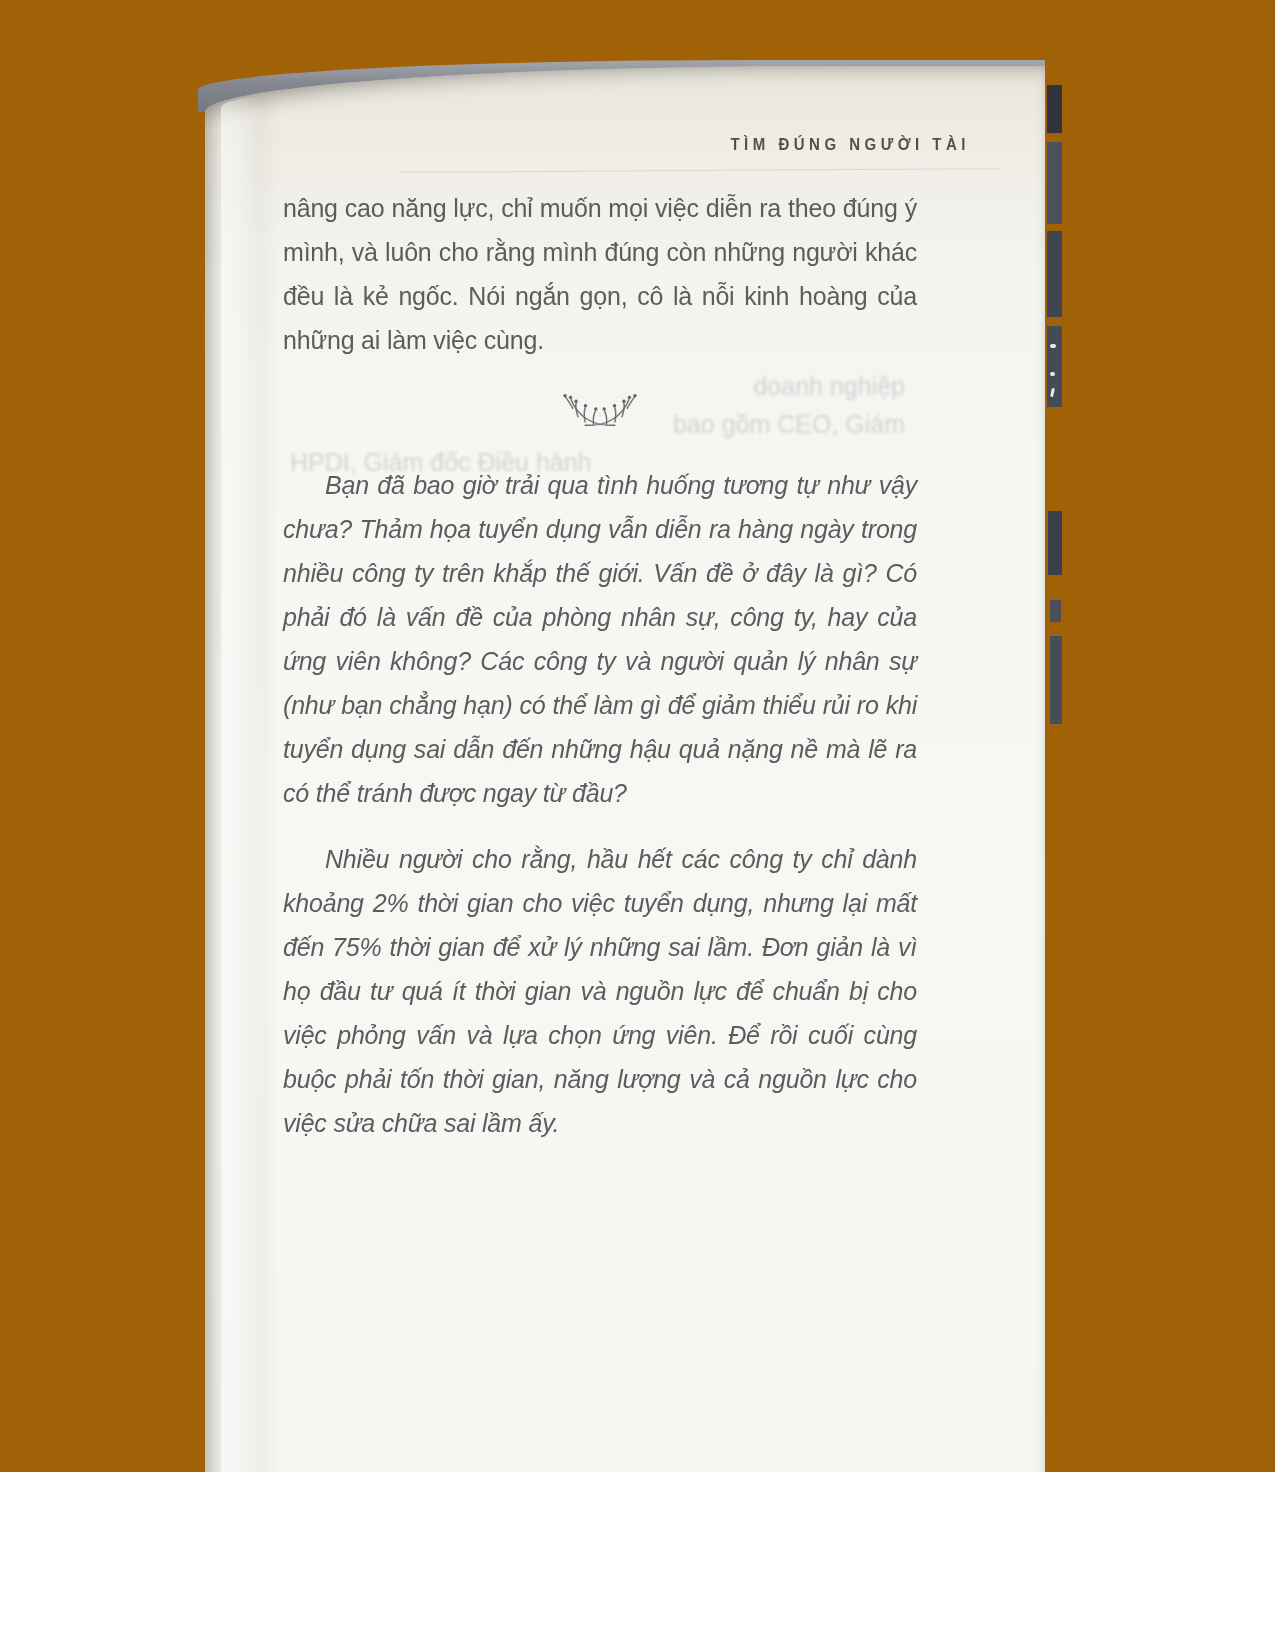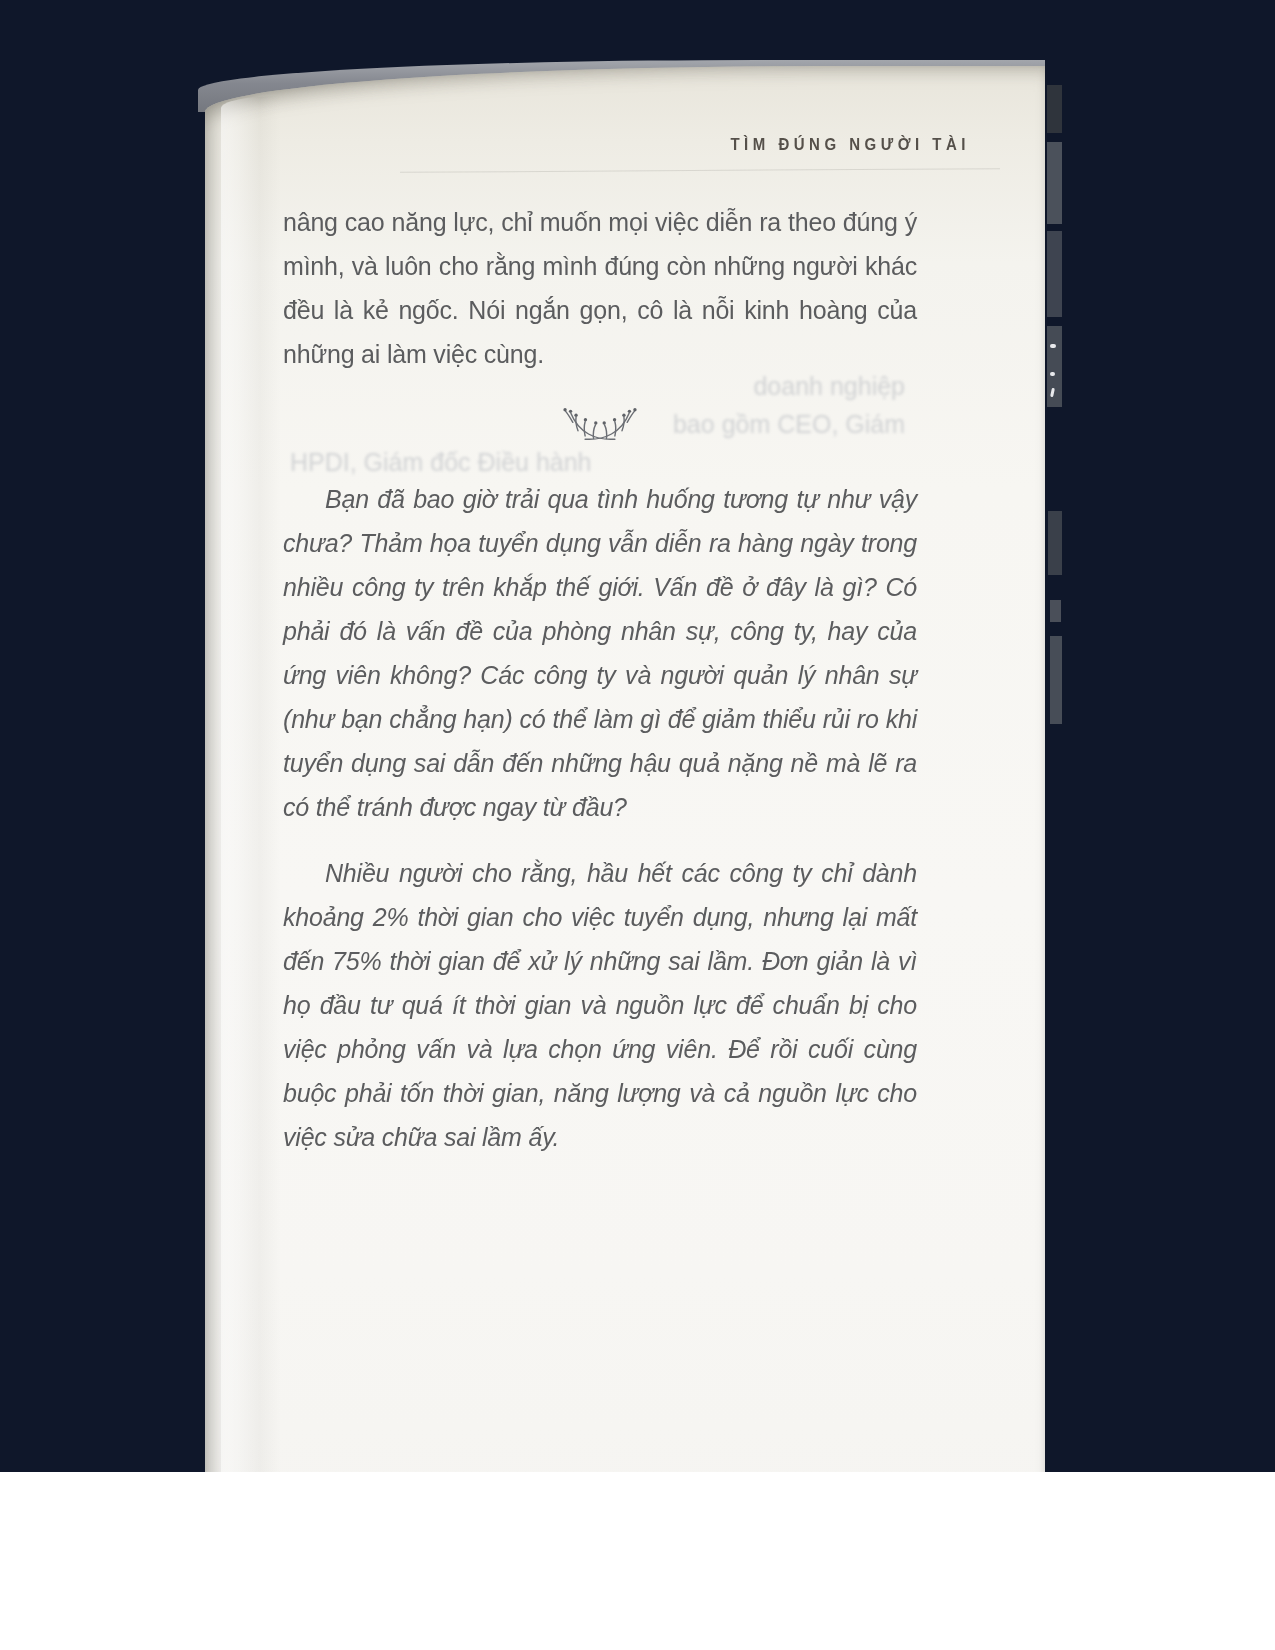--- a/index.html
+++ b/index.html
@@ -1,18 +1,18 @@
 <!DOCTYPE html>
 <html><head>
 <meta charset="utf-8">
 <style>
   html,body{margin:0;padding:0;background:#ffffff;}
   .canvas{
     position:relative;width:1275px;height:1472px;overflow:hidden;
-    background:#0f172a;font-family:"Liberation Sans","DejaVu Sans",sans-serif;
+    background:#a16207;font-family:"Liberation Sans","DejaVu Sans",sans-serif;
   }
   
   .table-band{
     position:absolute;left:198px;top:60px;width:847px;height:52px;
     background:linear-gradient(to bottom,#a3a6ac 0%,#84878f 45%,#75787f 100%);
     border-top-left-radius:560px 30px;
   }
   
   .edge-block{position:absolute;filter:blur(0.6px);}
   .b1{left:1047px;top:85px;width:15px;height:48px;background:#2f343c;}
@@ -45,21 +45,21 @@
   .running-header{
     position:absolute;top:70px;right:75px;
     font-size:15px;font-weight:bold;letter-spacing:4.5px;color:#55504a;
     transform:scaleY(1.06);white-space:nowrap;
   }
   .header-rule{
     position:absolute;top:104px;left:195px;width:600px;height:1px;
     background:rgba(90,88,82,0.15);transform:rotate(-0.35deg);
   }
   .flow{
-    position:absolute;top:134px;left:78px;width:634px;
+    position:absolute;top:120px;left:78px;width:634px;
     color:#5b5c5e;font-size:25px;line-height:44px;letter-spacing:-0.2px;
     text-align:justify;
   }
   .para{margin:0 0 22px 0;}
   .indent{text-indent:42px;font-style:italic;}
   .ornament{width:100%;text-align:center;margin:24px 0 18px 0;}
   .bleed{
     position:absolute;color:#8c929e;opacity:0.35;filter:blur(1.4px);
     font-size:25px;white-space:nowrap;
   }

